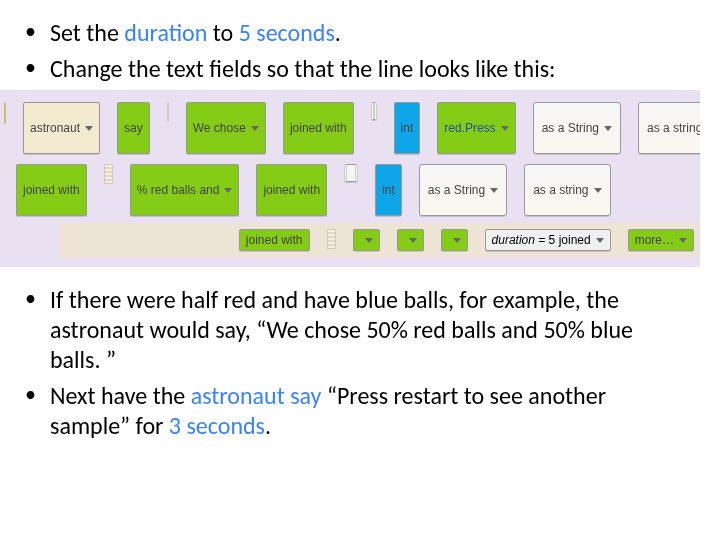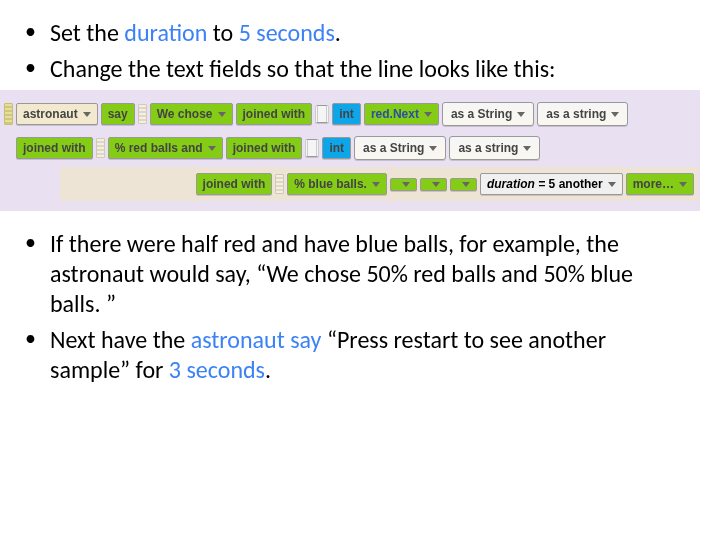--- a/index.html
+++ b/index.html
@@ -33,25 +33,23 @@
   
   .alice-panel {
     background: #e9e1f2;
     padding: 5px 2px 6px 2px;
     margin: 4px 0 18px 0;
     font-family: "Segoe UI", Tahoma, Arial, sans-serif;
     font-size: 12px;
   }
   .alice-row {
     display: flex;
-    align-items: center;
-    gap: 3px;
+    gap: 17px;
     margin: 4px 0;
     padding: 3px 2px;
-    font-weight: bold;
   }
   .row3 {
     background: #eee4d6;
     padding: 6px 4px;
     margin-left: 58px;
     justify-content: flex-end;
   }
   .row2 { margin-left: 12px; }
 
   .tile {
@@ -63,21 +61,21 @@
     padding: 3px 6px;
     white-space: nowrap;
     box-shadow: 0 1px 0 rgba(0,0,0,0.15);
   }
   .tile.obj { background: #f3e9cf; }
   .tile.label { background: #84cc16; }
   .tile.int { background: #0ea5e9; }
   .tile.conv {
     background: linear-gradient(#f6f6f6,#f9f7ef);
     border-radius: 3px;
-    padding: 4px 8px;
+    padding: 18px 8px;
   }
   .tile.dur { background: #f0f0f0; font-style: italic; }
   .tile.stack {
     background: #f5f5f5;
     border-left: 3px double #ccc;
     border-right: 3px double #ccc;
     width: 8px;
     height: 16px;
     padding: 0;
   }
@@ -127,21 +125,21 @@
         <span class="dd"></span>
       </span>
     <span class="tile label">
         <span class="txt">joined with</span>
       </span>
     <span class="tile stack"></span>
     <span class="tile int">
         <span class="txt">int</span>
       </span>
     <span class="tile label">
-        <span class="blue">red.Next</span>
+        <span class="blue">red.Press</span>
         <span class="dd"></span>
       </span>
     <span class="tile conv">
         <span class="txt">as a String</span>
         <span class="dd"></span>
       </span>
     <span class="tile conv">
         <span class="txt">as a string</span>
         <span class="dd"></span>
       </span>
@@ -172,36 +170,32 @@
         <span class="dd"></span>
       </span>
   </div>
 
   <div class="alice-row row3">
     <span class="tile label">
         <span class="txt">joined with</span>
       </span>
     <span class="grab sm"></span>
     <span class="tile label">
-        <span class="txt">% blue balls.</span>
-        <span class="dd"></span>
-      </span>
-    <span class="tile label">
         <span class="dd"></span>
       </span>
     <span class="tile label">
         <span class="dd"></span>
       </span>
     <span class="tile label">
         <span class="dd"></span>
       </span>
     <span class="tile dur">
       <span>duration =</span>&nbsp;
       <span style="font-style:normal">5</span>&nbsp;
-      <span style="font-style:normal">another</span>
+      <span style="font-style:normal">joined</span>
       <span class="dd"></span>
     </span>
     <span class="tile label">
         <span class="txt">more…</span>
         <span class="dd"></span>
       </span>
   </div>
 
 </div>
 

